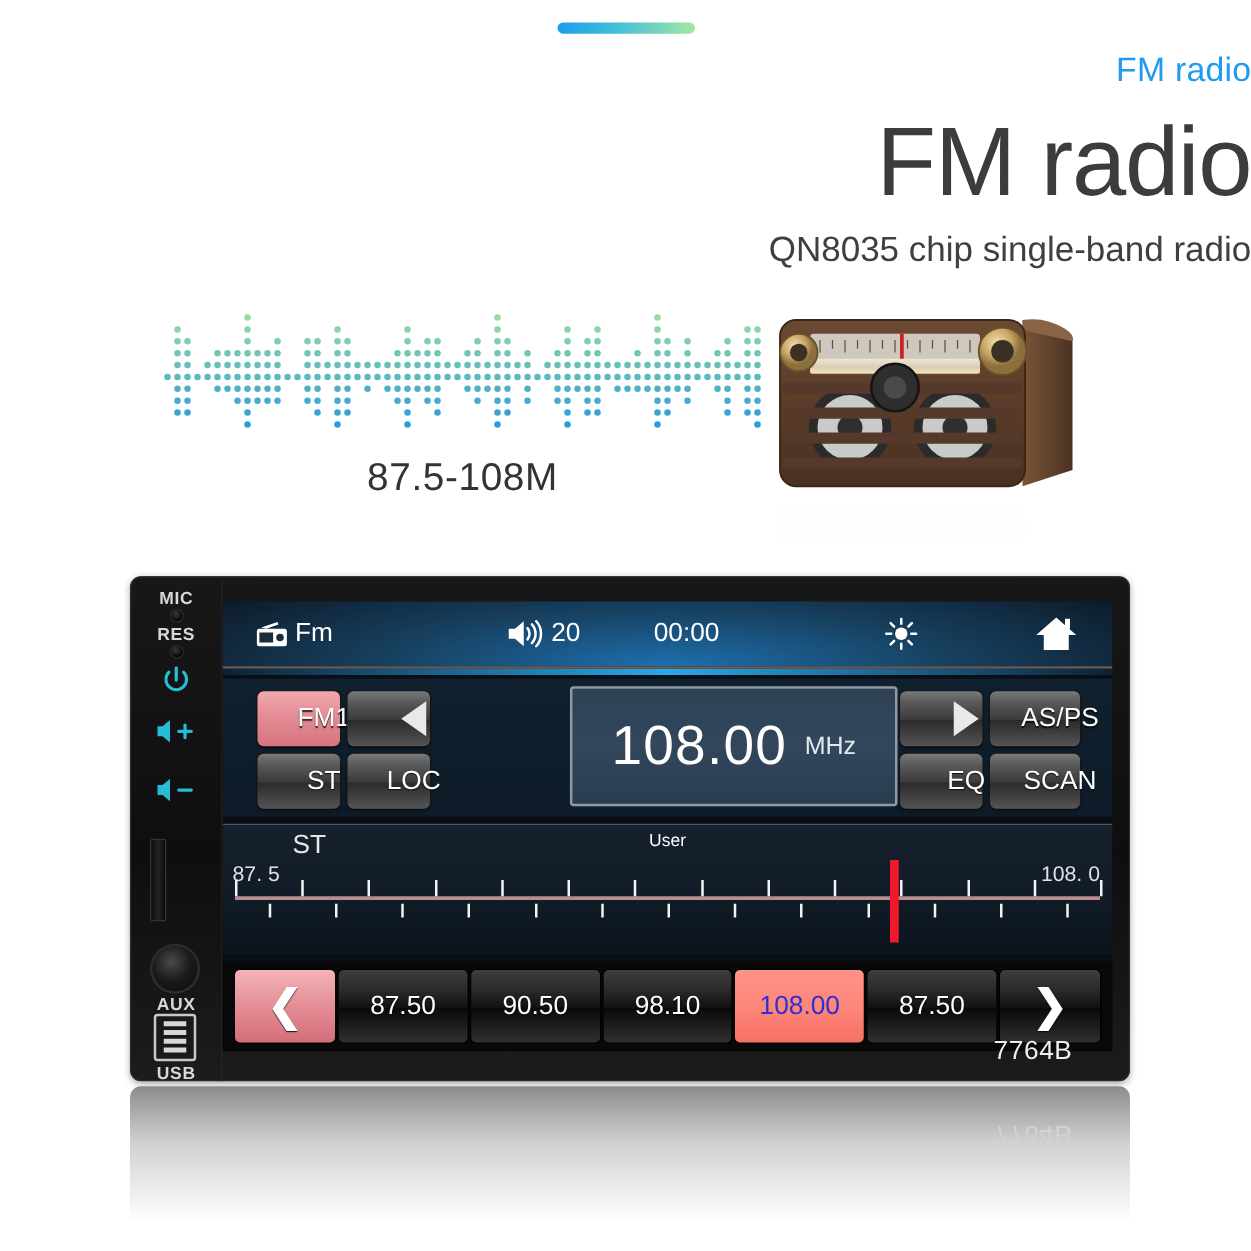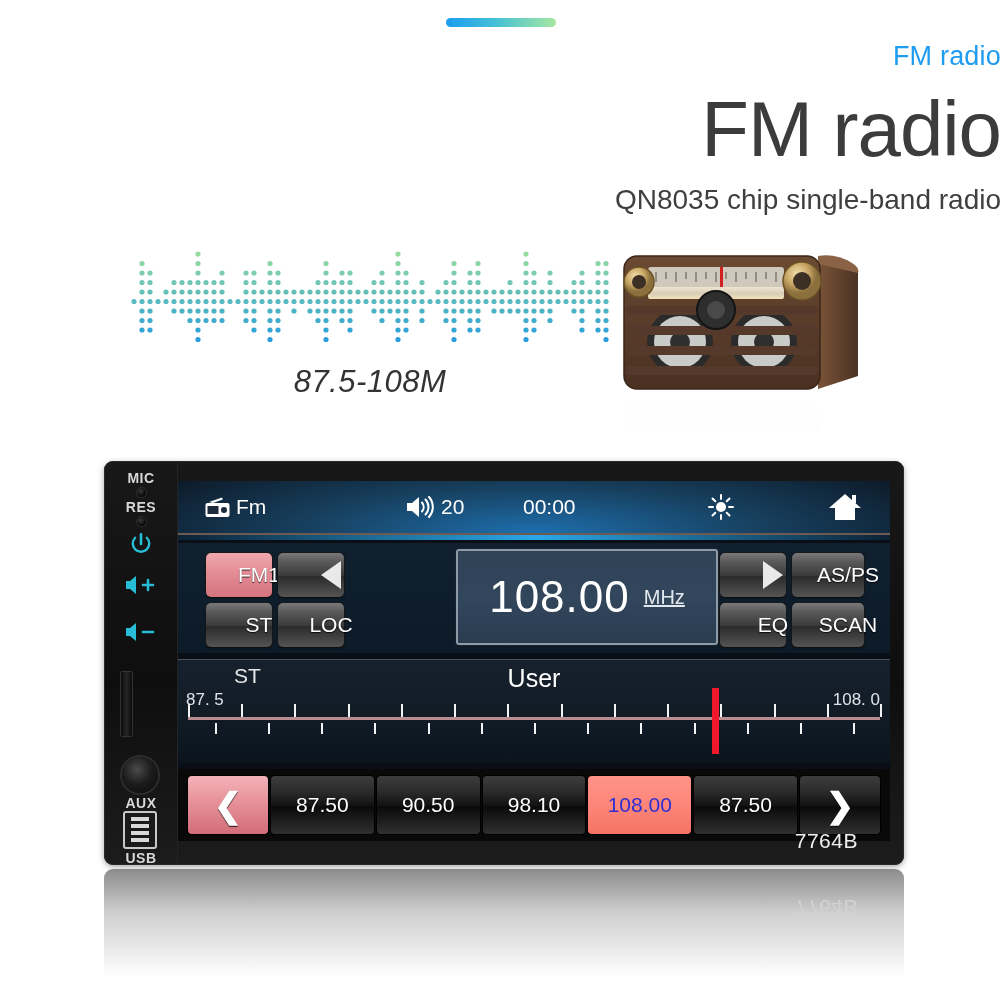--- a/index.html
+++ b/index.html
@@ -21,21 +21,21 @@
     font-size: 27px; color: #1f9bf0; letter-spacing: .2px; line-height: 1;
     margin-bottom: 22px; font-weight: 400;
   }
   .big-title {
     font-size: 78px; color: #3c3c3c; font-weight: 400; line-height: .95;
     letter-spacing: -1px; margin-bottom: 20px;
   }
   .sub-title { font-size: 28px; color: #3f3f3f; font-weight: 400; line-height: 1; }
 
   
-  #hero-band { position: relative; width: 1001px; height: 200px; margin-top: 18px; font-style: italic; }
+  #hero-band { position: relative; width: 1001px; height: 200px; margin-top: 18px; }
 
   #waveform { position: absolute; left: 130px; top: 18px; width: 480px; height: 110px; }
 
   .freq-range {
     position: absolute; left: 130px; top: 132px; width: 480px;
     text-align: center; font-size: 31px; color: #333; letter-spacing: .5px;
   }
 
   
   #retro-radio { position: absolute; left: 612px; top: 2px; width: 278px; height: 196px; }
@@ -130,30 +130,30 @@
   #right-btns { right: 26px; top: 10px; grid-template-columns: 66px 72px; grid-template-rows: 44px 44px; }
 
   #freq-display {
     position: absolute; left: 278px; top: 6px; width: 262px; height: 96px;
     background: linear-gradient(180deg,#2f4256 0%, #32465c 50%, #2a3c50 100%);
     border: 2px solid #8e9aa6; border-radius: 3px;
     display: flex; align-items: center; justify-content: center; gap: 14px;
     box-shadow: 0 0 0 1px #18222e;
   }
   #freq-value { font-size: 44px; color: #fff; letter-spacing: 1px; }
-  #freq-unit  { font-size: 20px; color: #e3e8ee; text-decoration: underline; }
+  #freq-unit  { font-size: 20px; color: #e3e8ee; }
 
   
   #tuner {
     position: absolute; top: 178px; left: 0; width: 100%; height: 104px;
     background: linear-gradient(180deg,#16212d 0%, #101b26 60%, #0b141d 100%);
     border-top: 1px solid #4a5561;
   }
   #label-st   { position: absolute; left: 56px; top: 4px; color: #e6e6e6; font-size: 21px; }
-  #label-user { position: absolute; left: 50%; top: 4px; transform: translateX(-50%); color: #fff; font-size: 25px; }
+  #label-user { position: absolute; left: 50%; top: 4px; transform: translateX(-50%); color: #fff; font-size: 14px; }
   #scale-min  { position: absolute; left: 8px;  top: 30px; color: #dfe3e7; font-size: 17px; }
   #scale-max  { position: absolute; right: 10px; top: 30px; color: #dfe3e7; font-size: 17px; }
   #tick-rail  { position: absolute; left: 10px; right: 10px; top: 57px; height: 3px; background: #b98c90; }
   .tick-top   { position: absolute; bottom: 3px; width: 2px; height: 13px; background: #f2f2f2; }
   .tick-bot   { position: absolute; top: 6px;    width: 2px; height: 11px; background: #f2f2f2; }
   #needle { position: absolute; top: 28px; width: 7px; height: 66px; background: #f1182b; }
 
   
   #presets {
     position: absolute; top: 288px; left: 0; width: 100%; height: 72px;

